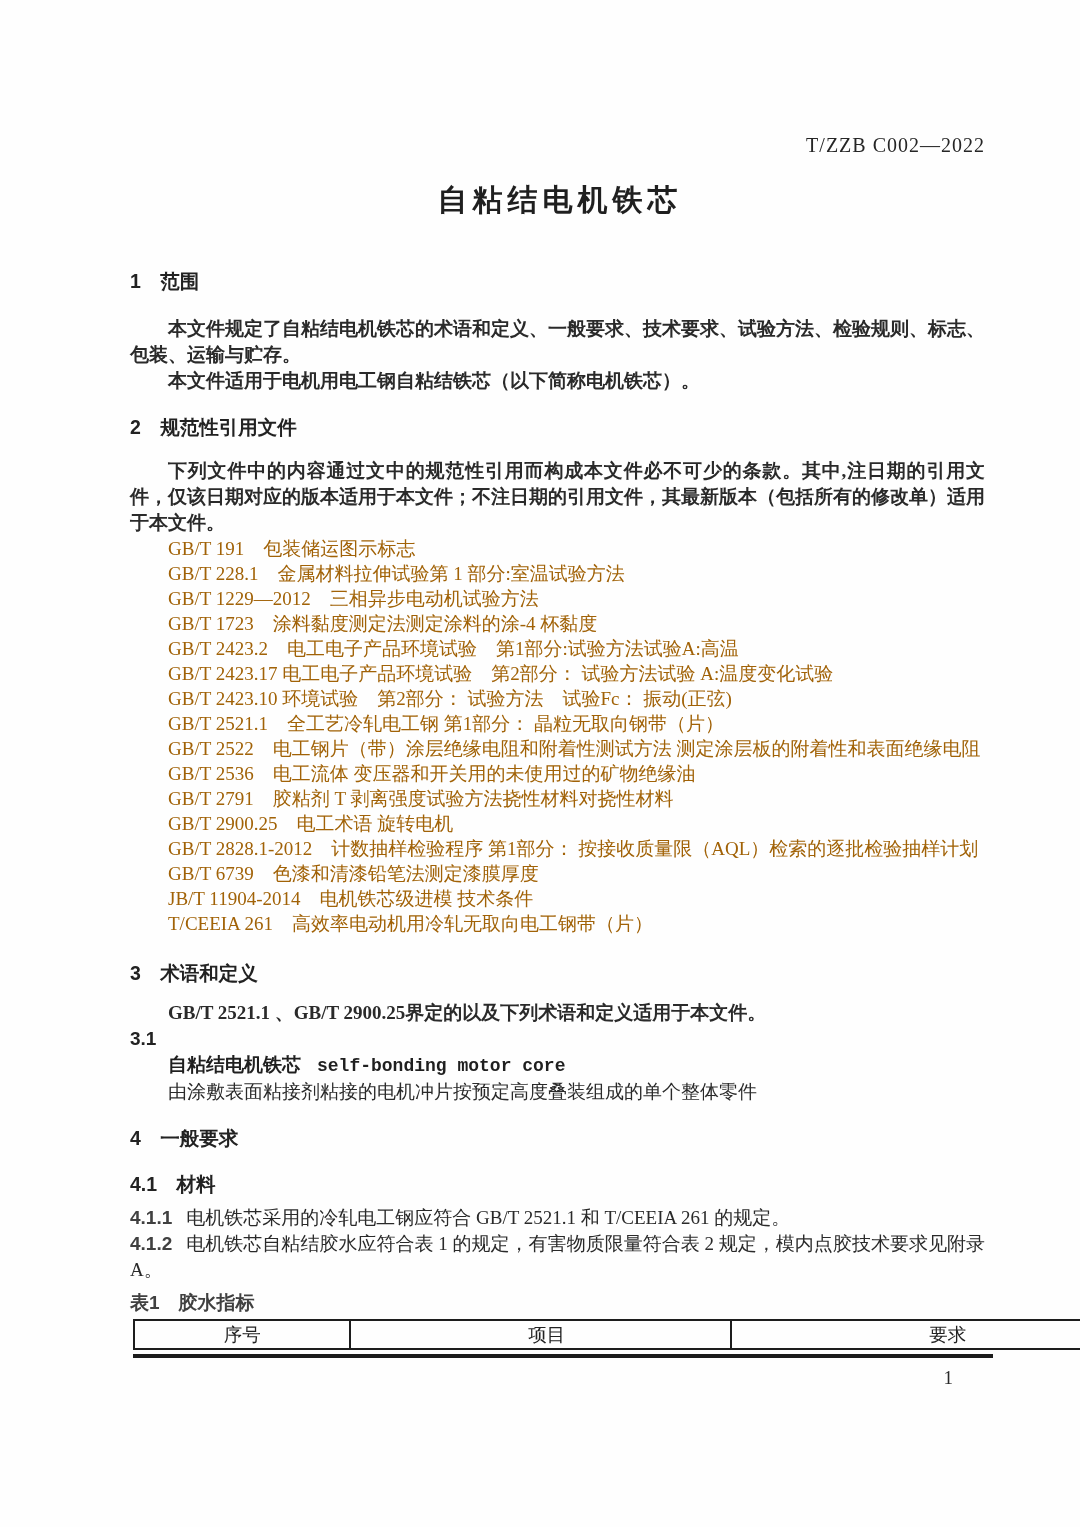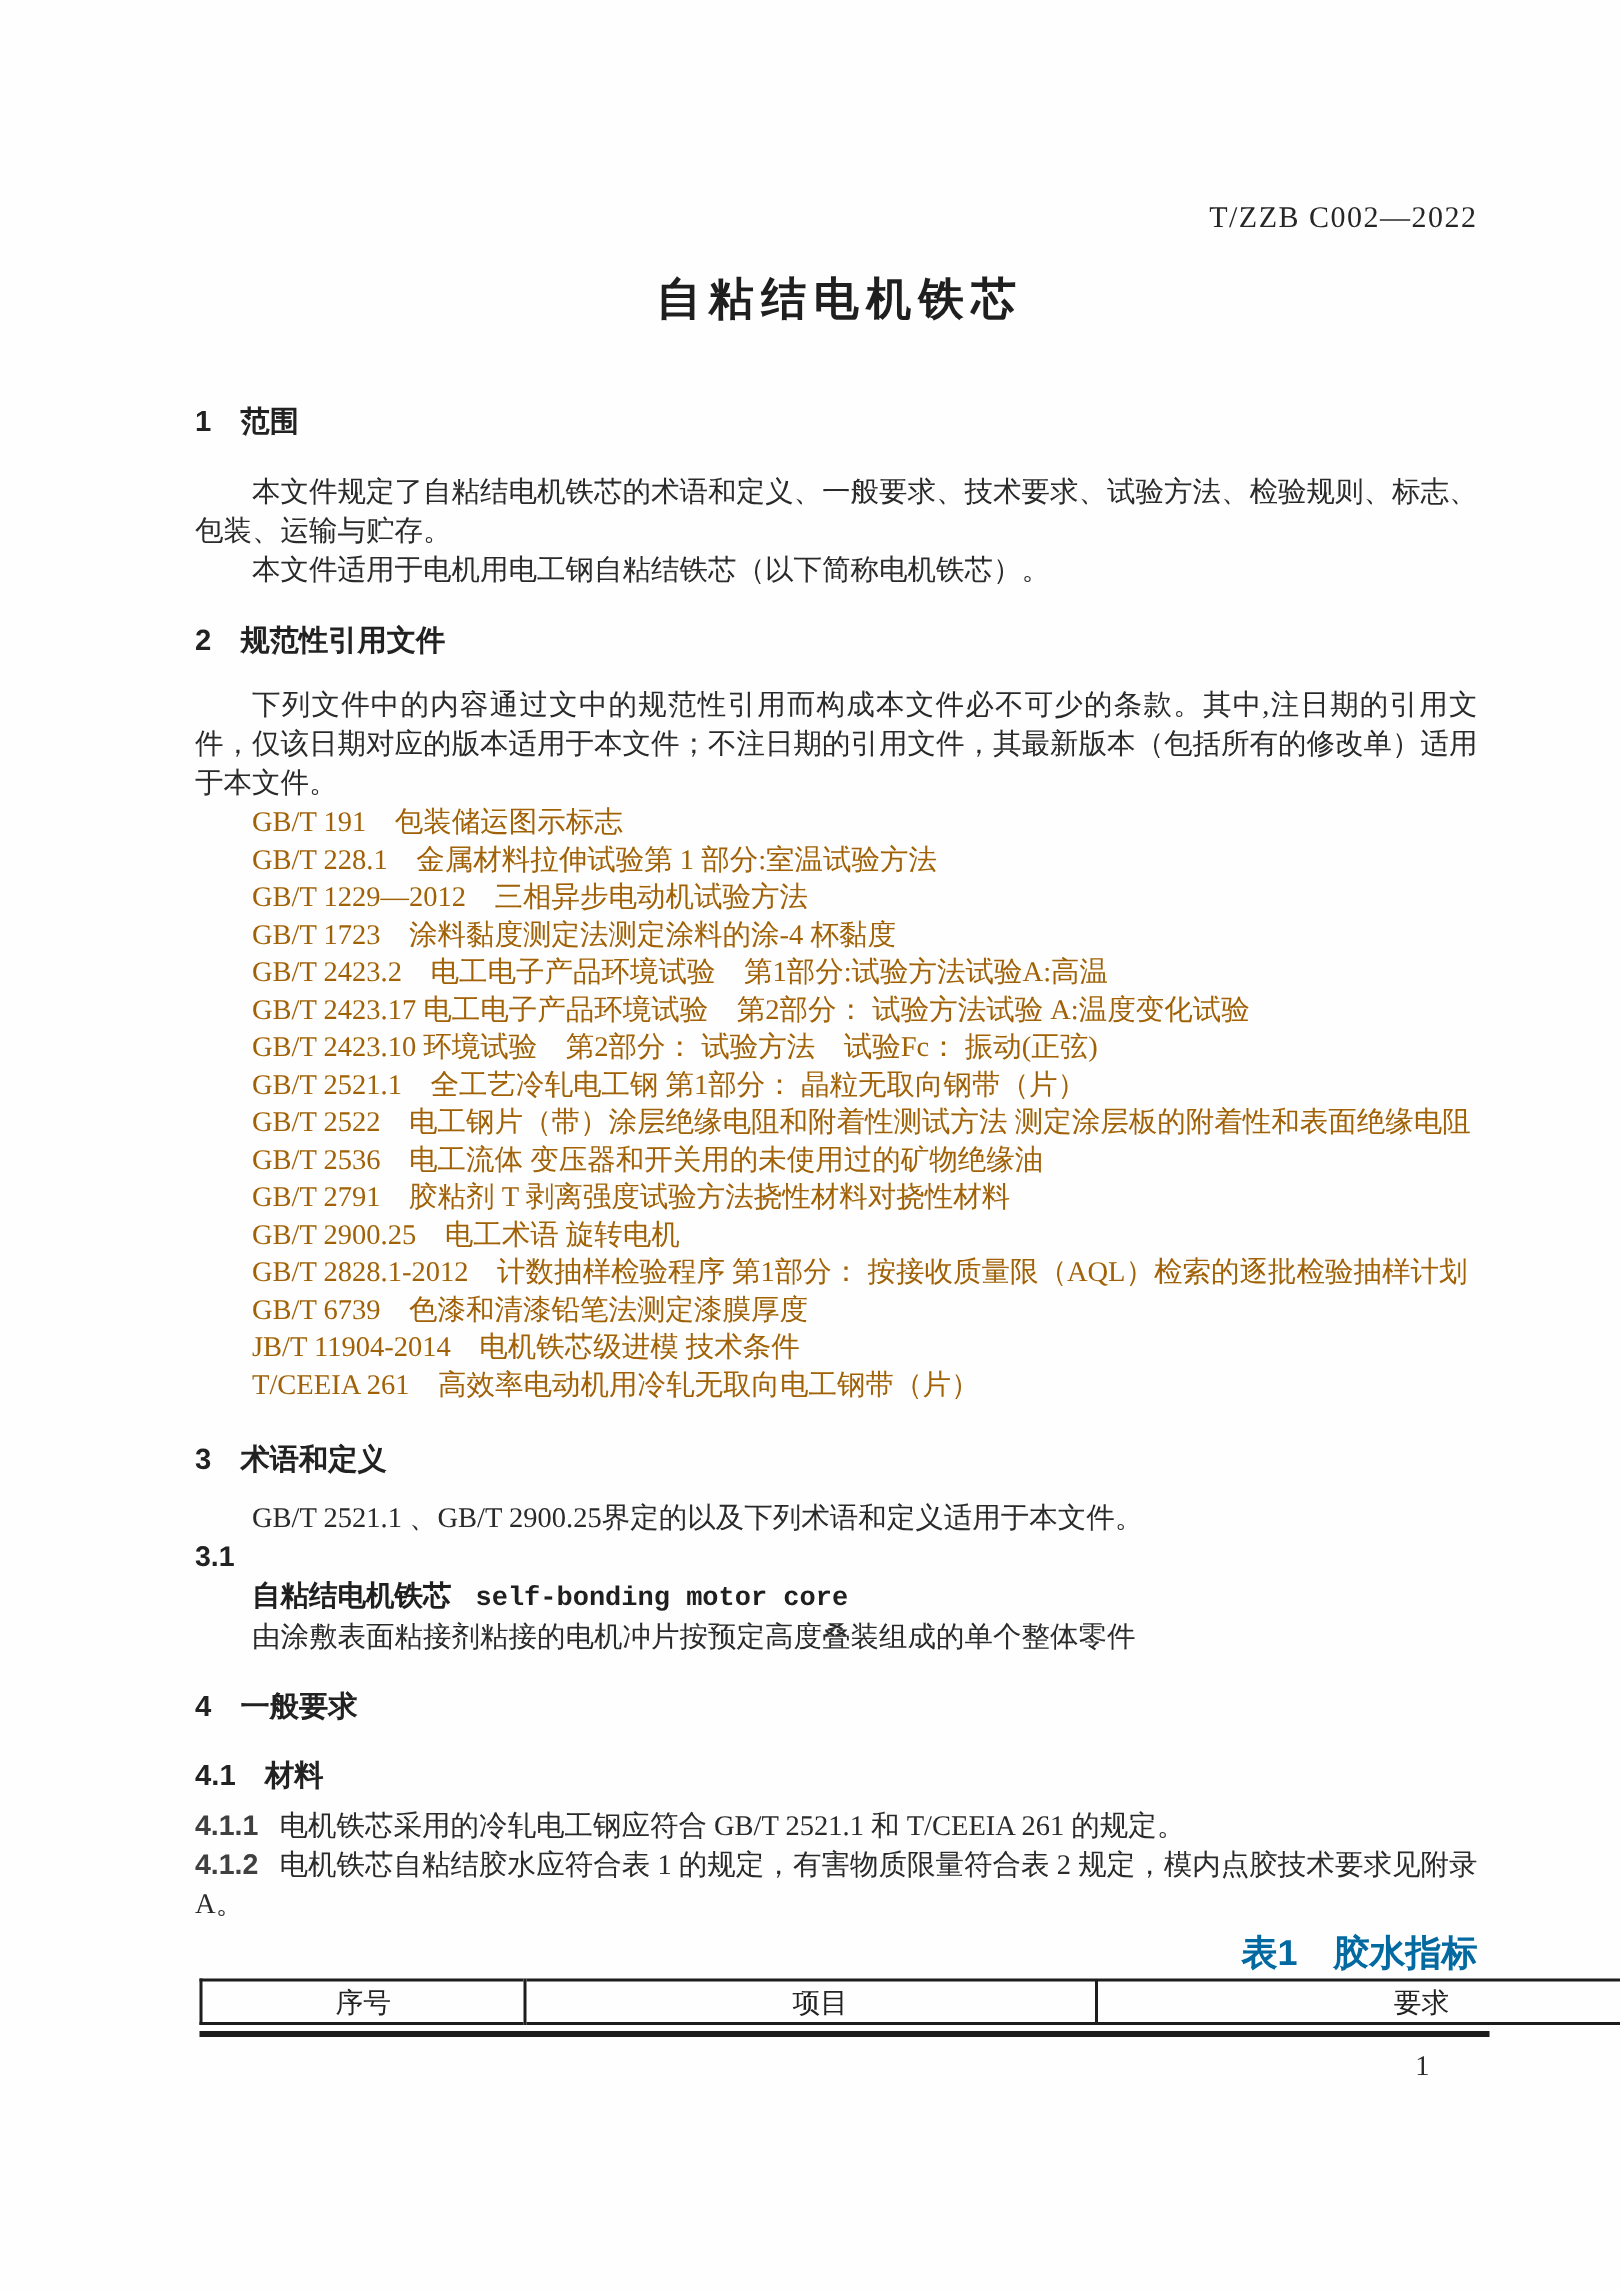--- a/index.html
+++ b/index.html
@@ -43,21 +43,21 @@
   .h-s2{ margin-top:20px; }
   .h-s3{ margin-top:24px; }
   .h-s4{ margin-top:20px; }
   .h-s41{ margin-top:20px; }
   .body-p{
     font-size:19px;
     line-height:26px;
     text-align:justify;
     color:#2a2a2a;
   }
-  .indent{ text-indent:2em; }
+  .indent{ text-indent:2em;font-weight:bold; }
   .mt-p1{ margin-top:22px; }
   .mt-p2{ margin-top:18px; }
   .mt-p3{ margin-top:14px; }
   .refs{ margin-top:0; }
   .ref-item{
     font-size:19px;
     line-height:25px;
     padding-left:38px;
     text-align:justify;
     color:#a16207;
@@ -101,26 +101,26 @@
   }
   .clause-p .cnum{
     font-family:Liberation Sans, sans-serif;
     font-weight:700;
     margin-right:14px;
     color:#404040;
   }
   .mt-411{ margin-top:8px; }
   .tbl-caption{
     margin-top:8px;
-    text-align:right;
-    font-family:"Liberation Sans","DejaVu Sans",sans-serif;
-    font-weight:700;
-    font-size:24px;
+    text-align:left;
+    font-family:"Liberation Sans","DejaVu Sans",sans-serif;
+    font-weight:700;
+    font-size:19px;
     line-height:24px;
-    color:#0369a1;
+    color:#404040;
   }
   .tbl-caption.cont{ margin-top:12px; }
   table.gb-table{
     width:1032px;
     margin-top:4px;
     margin-left:3px;
     border-collapse:collapse;
     border:2.5px solid #1d1d1d;
   }
   table.gb-table th{

